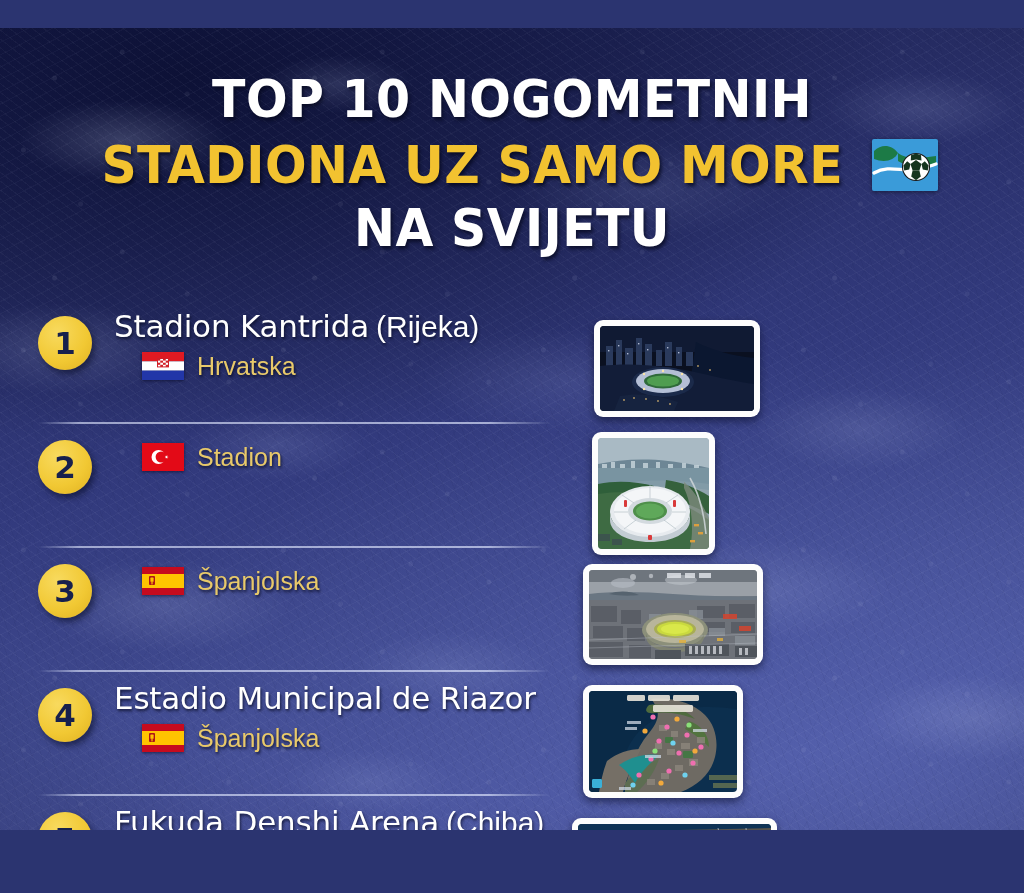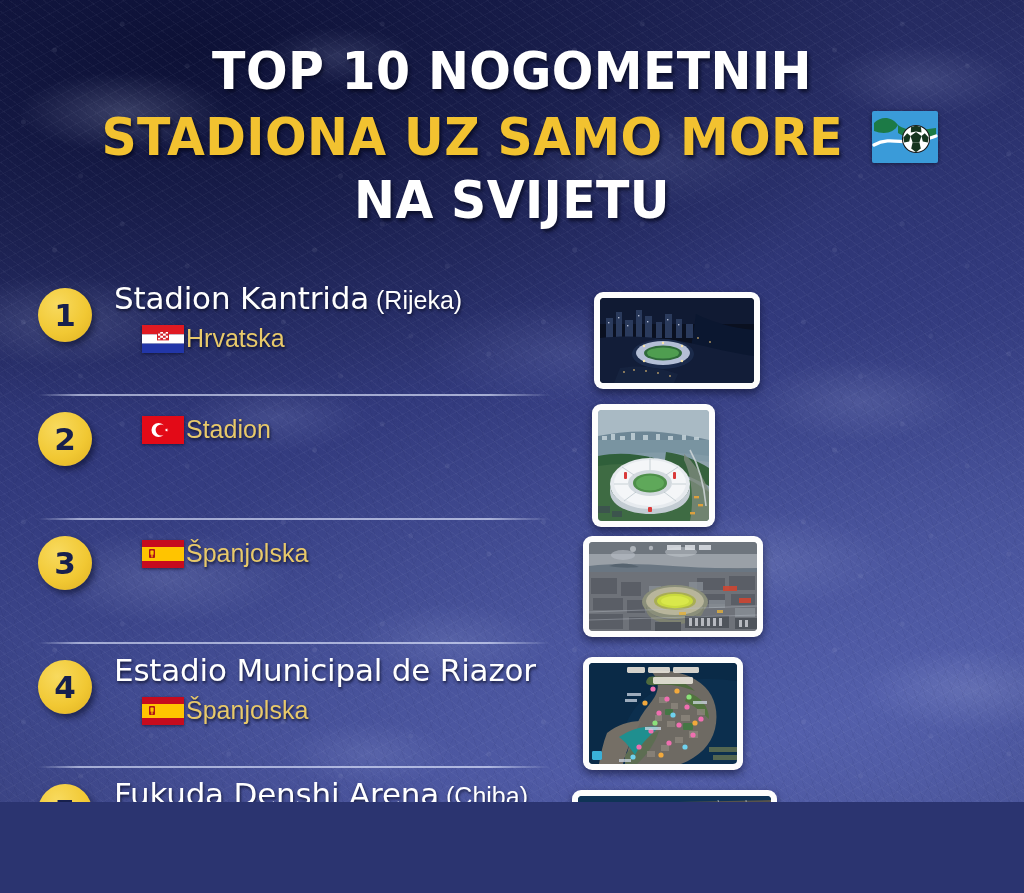--- a/index.html
+++ b/index.html
@@ -10,20 +10,21 @@
     background:#2b3470;
   }
 
   
   #poster{
     position:relative;width:1024px;height:802px;overflow:hidden;
     background:
       radial-gradient(120% 80% at 18% 6%, rgba(12,16,52,.95) 0%, rgba(12,16,52,0) 58%),
       radial-gradient(130% 90% at 88% 96%, rgba(96,110,190,.55) 0%, rgba(96,110,190,0) 62%),
       linear-gradient(168deg,#1b2052 0%, #262c63 22%, #323a7d 48%, #414b91 72%, #4c56a0 100%);
+    margin-top: 28px;
   }
   .marble{position:absolute;inset:0;pointer-events:none;}
   .m1{
     opacity:.38;
     background-image:
       radial-gradient(ellipse 150px 58px at 12% 14%, rgba(212,222,255,.55), rgba(212,222,255,0) 70%),
       radial-gradient(ellipse 110px 42px at 33% 7%, rgba(200,212,255,.40), rgba(200,212,255,0) 70%),
       radial-gradient(ellipse 190px 70px at 63% 20%, rgba(190,205,255,.30), rgba(190,205,255,0) 72%),
       radial-gradient(ellipse 140px 52px at 90% 10%, rgba(210,220,255,.35), rgba(210,220,255,0) 70%),
       radial-gradient(ellipse 170px 64px at 6% 40%, rgba(205,216,255,.42), rgba(205,216,255,0) 72%),
@@ -91,25 +92,25 @@
   }
   .texts{margin-left:76px;}
   .name-line{white-space:nowrap;line-height:1.05;}
   .sname{
     font-family:"DejaVu Sans","Liberation Sans",sans-serif;
     font-weight:400;font-size:31px;color:#ffffff;
     text-shadow:1px 2px 3px rgba(5,8,30,.75);letter-spacing:-.2px;
   }
   .city{
     font-family:"Liberation Sans","DejaVu Sans",sans-serif;
-    font-weight:400;font-size:25px;color:#ffffff;
+    font-weight:400;font-size:30px;color:#ffffff;
     text-shadow:1px 2px 3px rgba(5,8,30,.7);margin-left:7px;
   }
   .city:empty{display:none;margin:0;}
-  .country-line{display:flex;align-items:flex-end;gap:2px;margin-top:9px;margin-left:28px;}
+  .country-line{display:flex;align-items:flex-start;gap:13px;margin-top:9px;margin-left:28px;}
   .flag{width:42px;height:28px;flex:0 0 auto;display:block;
     box-shadow:0 1px 3px rgba(6,9,34,.6);}
   .country{
     font-family:"Liberation Sans","DejaVu Sans",sans-serif;
     font-weight:400;font-size:25px;color:#e8c96a;
     text-shadow:1px 2px 3px rgba(5,8,30,.8);
   }
   .divider{
     position:absolute;left:38px;width:512px;height:2px;bottom:0;
     background:linear-gradient(90deg,rgba(226,233,255,0) 0%,rgba(226,233,255,.62) 8%,rgba(226,233,255,.66) 88%,rgba(226,233,255,0) 100%);

